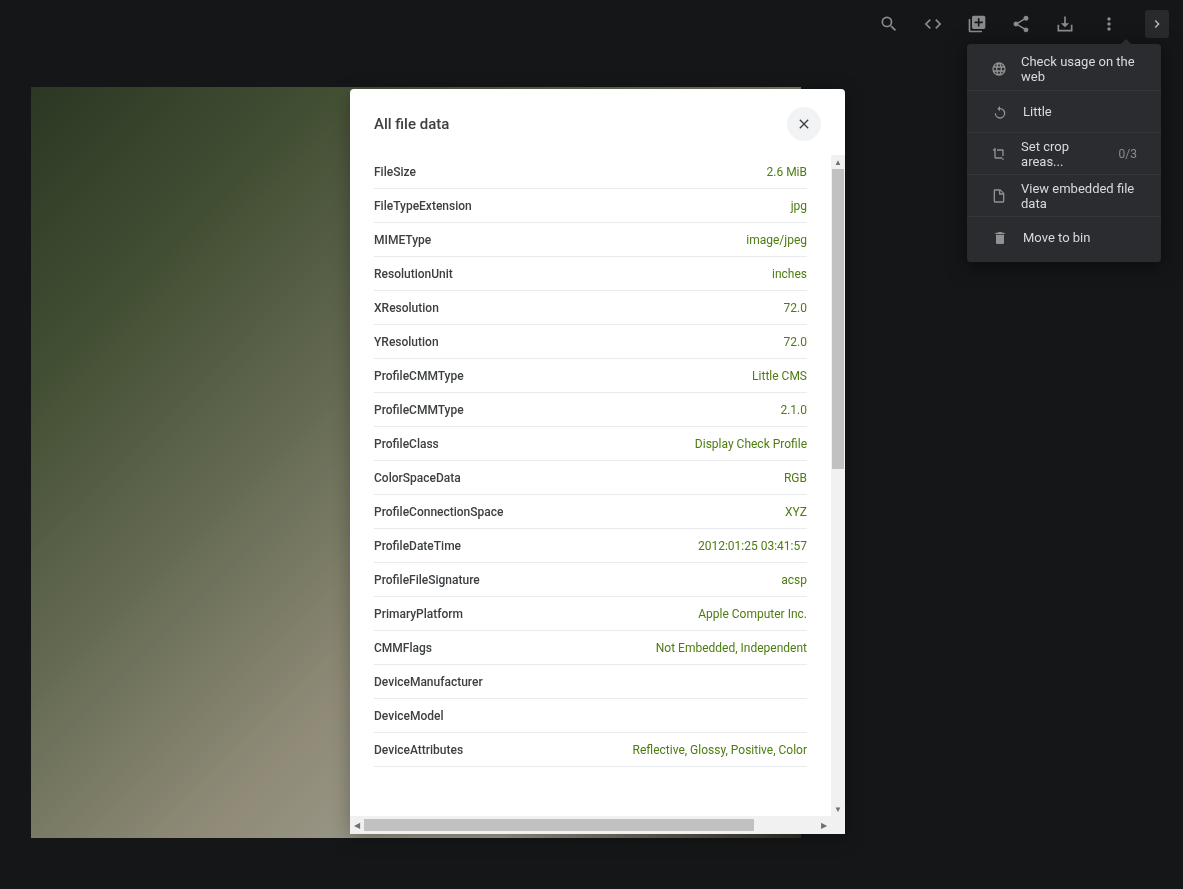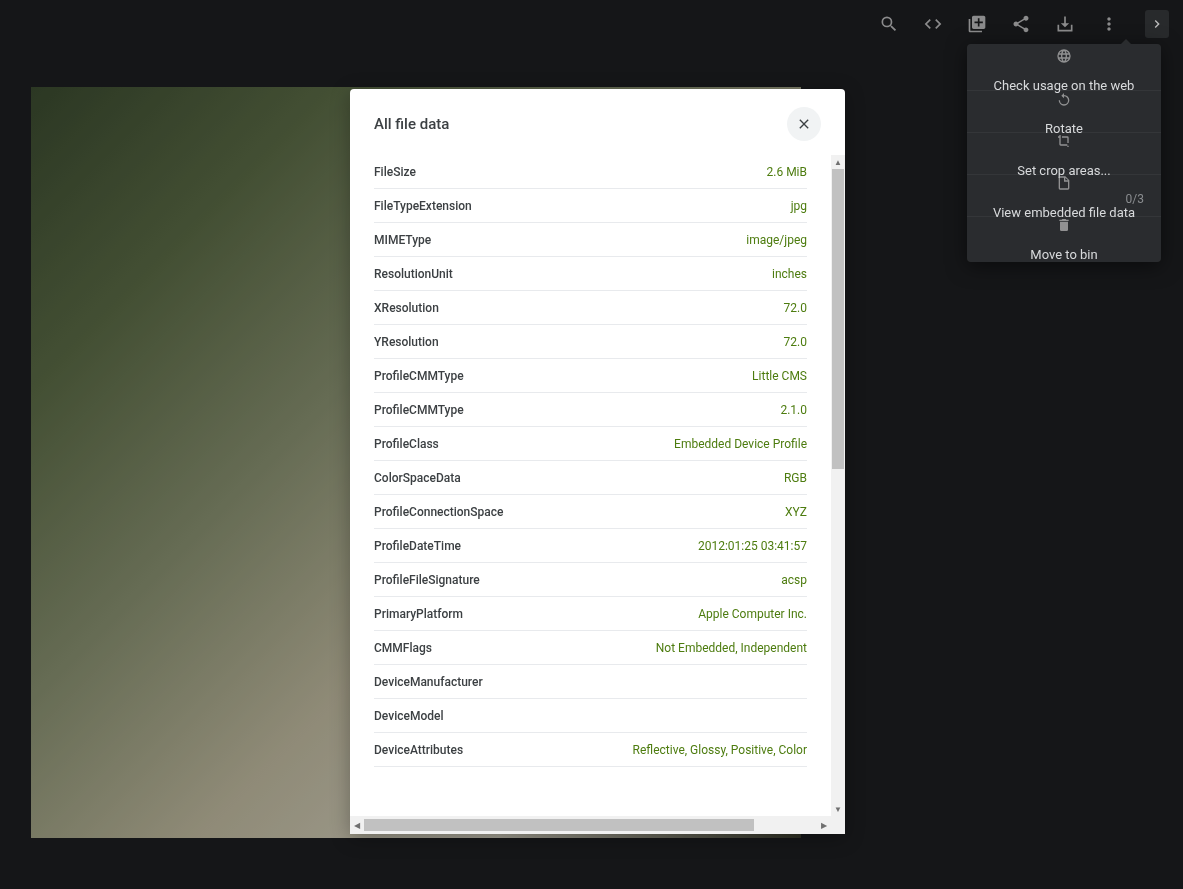--- a/index.html
+++ b/index.html
@@ -182,27 +182,26 @@
     position:absolute;
     top:-5px; right:30px;
     border-left:5px solid transparent;
     border-right:5px solid transparent;
     border-bottom:5px solid rgba(44,46,48,0.96);
   }
   .menu-item {
     display:flex;
     align-items:center;
     gap:14px;
-    padding: 0 17px;
+    padding: 0 24px;
     height: 42px;
     font-size: 13px;
     color: #d8dadc;
     cursor: pointer;
     border-top: 1px solid rgba(255,255,255,0.05);
-    flex-direction: column;
   }
   .menu-item:first-child { border-top:none; }
   .menu-item .micon { width:18px; height:18px; display:flex;align-items:center;justify-content:center; opacity:0.7; }
   .menu-item .micon svg { width:16px; height:16px; fill:#bdbdbd; }
   .menu-item .trailing {
     margin-left:auto;
     font-size:12px;
     color:#8a8d90;
   }
 </style>
@@ -287,21 +286,21 @@
         <div class="file-row">
           <span class="file-key">ProfileCMMType</span>
           <span class="file-val">Little CMS</span>
         </div>
         <div class="file-row">
           <span class="file-key">ProfileCMMType</span>
           <span class="file-val">2.1.0</span>
         </div>
         <div class="file-row">
           <span class="file-key">ProfileClass</span>
-          <span class="file-val">Embedded Device Profile</span>
+          <span class="file-val">Display Check Profile</span>
         </div>
         <div class="file-row">
           <span class="file-key">ColorSpaceData</span>
           <span class="file-val">RGB</span>
         </div>
         <div class="file-row">
           <span class="file-key">ProfileConnectionSpace</span>
           <span class="file-val">XYZ</span>
         </div>
         <div class="file-row">
@@ -355,21 +354,21 @@
         </svg>
       </span>
       <span>Check usage on the web</span>
     </div>
     <div class="menu-item">
       <span class="micon">
         <svg viewBox="0 0 24 24">
           <path d="M12 6V3L8 7l4 4V8c3.31 0 6 2.69 6 6a6 6 0 01-6 6 6 6 0 01-6-6H4a8 8 0 108-8z"></path>
         </svg>
       </span>
-      <span>Rotate</span>
+      <span>Little</span>
     </div>
     <div class="menu-item">
       <span class="micon">
         <svg viewBox="0 0 24 24">
           <path d="M17 15V7H9V5h8a2 2 0 012 2v8h-2zM7 17h10v2H7a2 2 0 01-2-2V7H3V5h2V3h2v14zm10 2h2v2h-2v-2z"></path>
         </svg>
       </span>
       <span>Set crop areas...</span>
       <span class="trailing">0/3</span>
     </div>

